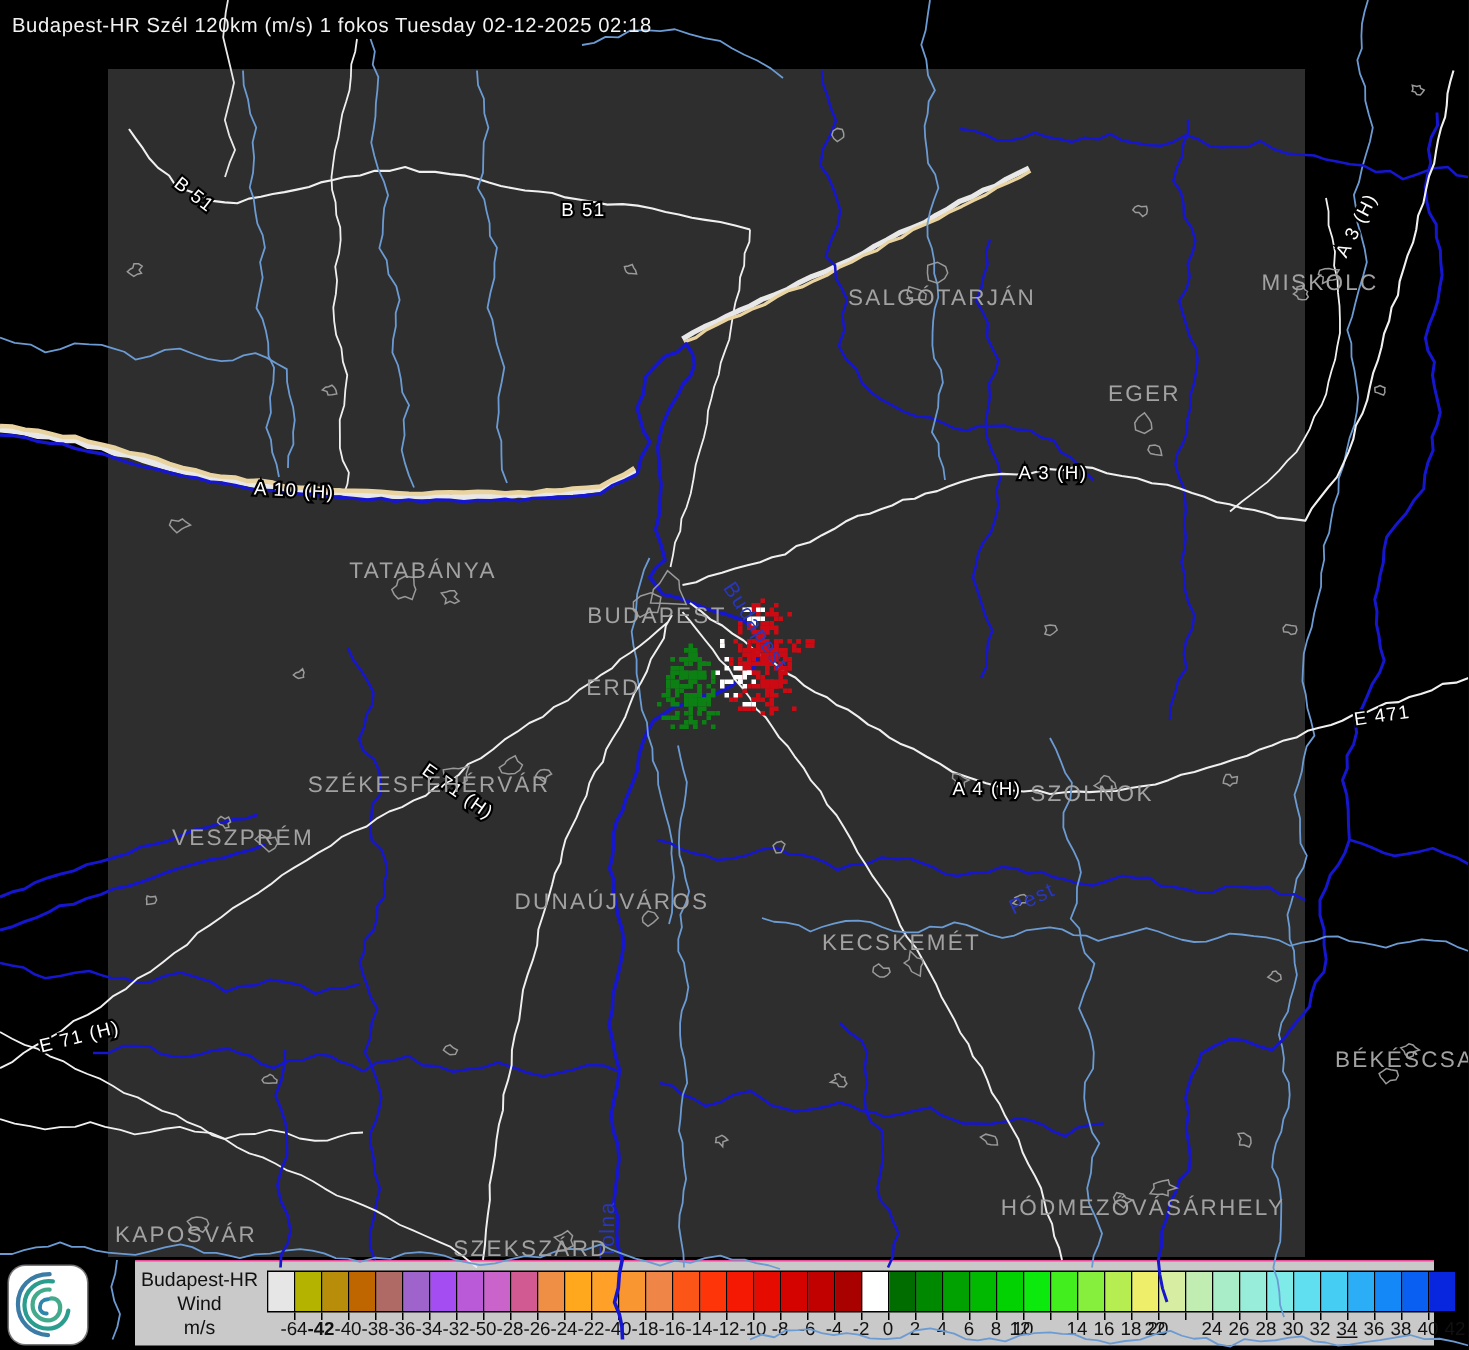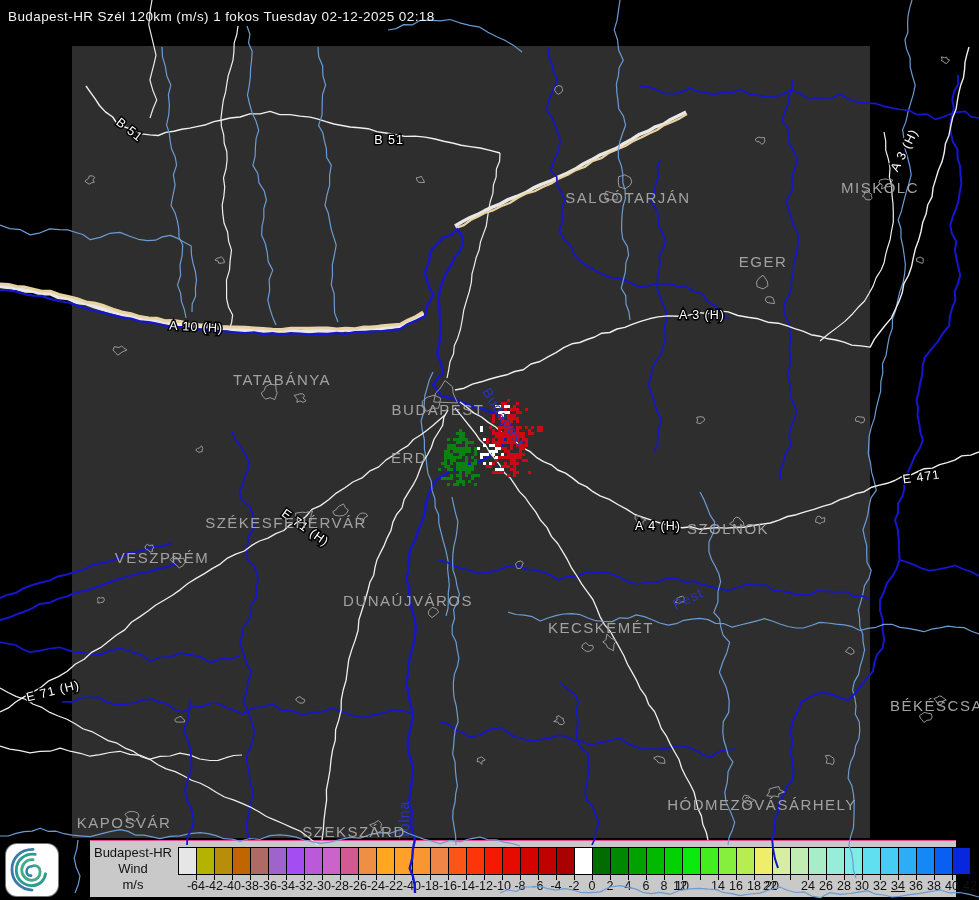--- a/index.html
+++ b/index.html
@@ -667,27 +667,27 @@
         <div class="cell" style="background: rgb(126, 235, 232);"></div>
         <div class="cell" style="background: rgb(95, 223, 240);"></div>
         <div class="cell" style="background: rgb(70, 205, 243);"></div>
         <div class="cell" style="background: rgb(43, 174, 245);"></div>
         <div class="cell" style="background: rgb(20, 136, 247);"></div>
         <div class="cell" style="background: rgb(8, 95, 242);"></div>
         <div class="cell" style="background: rgb(7, 38, 221);"></div>
       </div>
     <div id="barnums">
         <span class="num" style="left: 18px;">-64</span>
-        <span class="num" style="left: 36px;">-42</span>
+        <span class="num" style="left: 36px; font-weight: bold;">-42</span>
         <span class="num" style="left: 54px;">-40</span>
         <span class="num" style="left: 72px;">-38</span>
         <span class="num" style="left: 90px;">-36</span>
         <span class="num" style="left: 108px;">-34</span>
         <span class="num" style="left: 126px;">-32</span>
-        <span class="num" style="left: 144px;">-30</span>
+        <span class="num" style="left: 144px;">-50</span>
         <span class="num" style="left: 162px;">-28</span>
         <span class="num" style="left: 180px;">-26</span>
         <span class="num" style="left: 198px;">-24</span>
         <span class="num" style="left: 216px;">-22</span>
         <span class="num" style="left: 234px;">-40</span>
         <span class="num" style="left: 252px;">-18</span>
         <span class="num" style="left: 270px;">-16</span>
         <span class="num" style="left: 288px;">-14</span>
         <span class="num" style="left: 306px;">-12</span>
         <span class="num" style="left: 324px;">-10</span>

